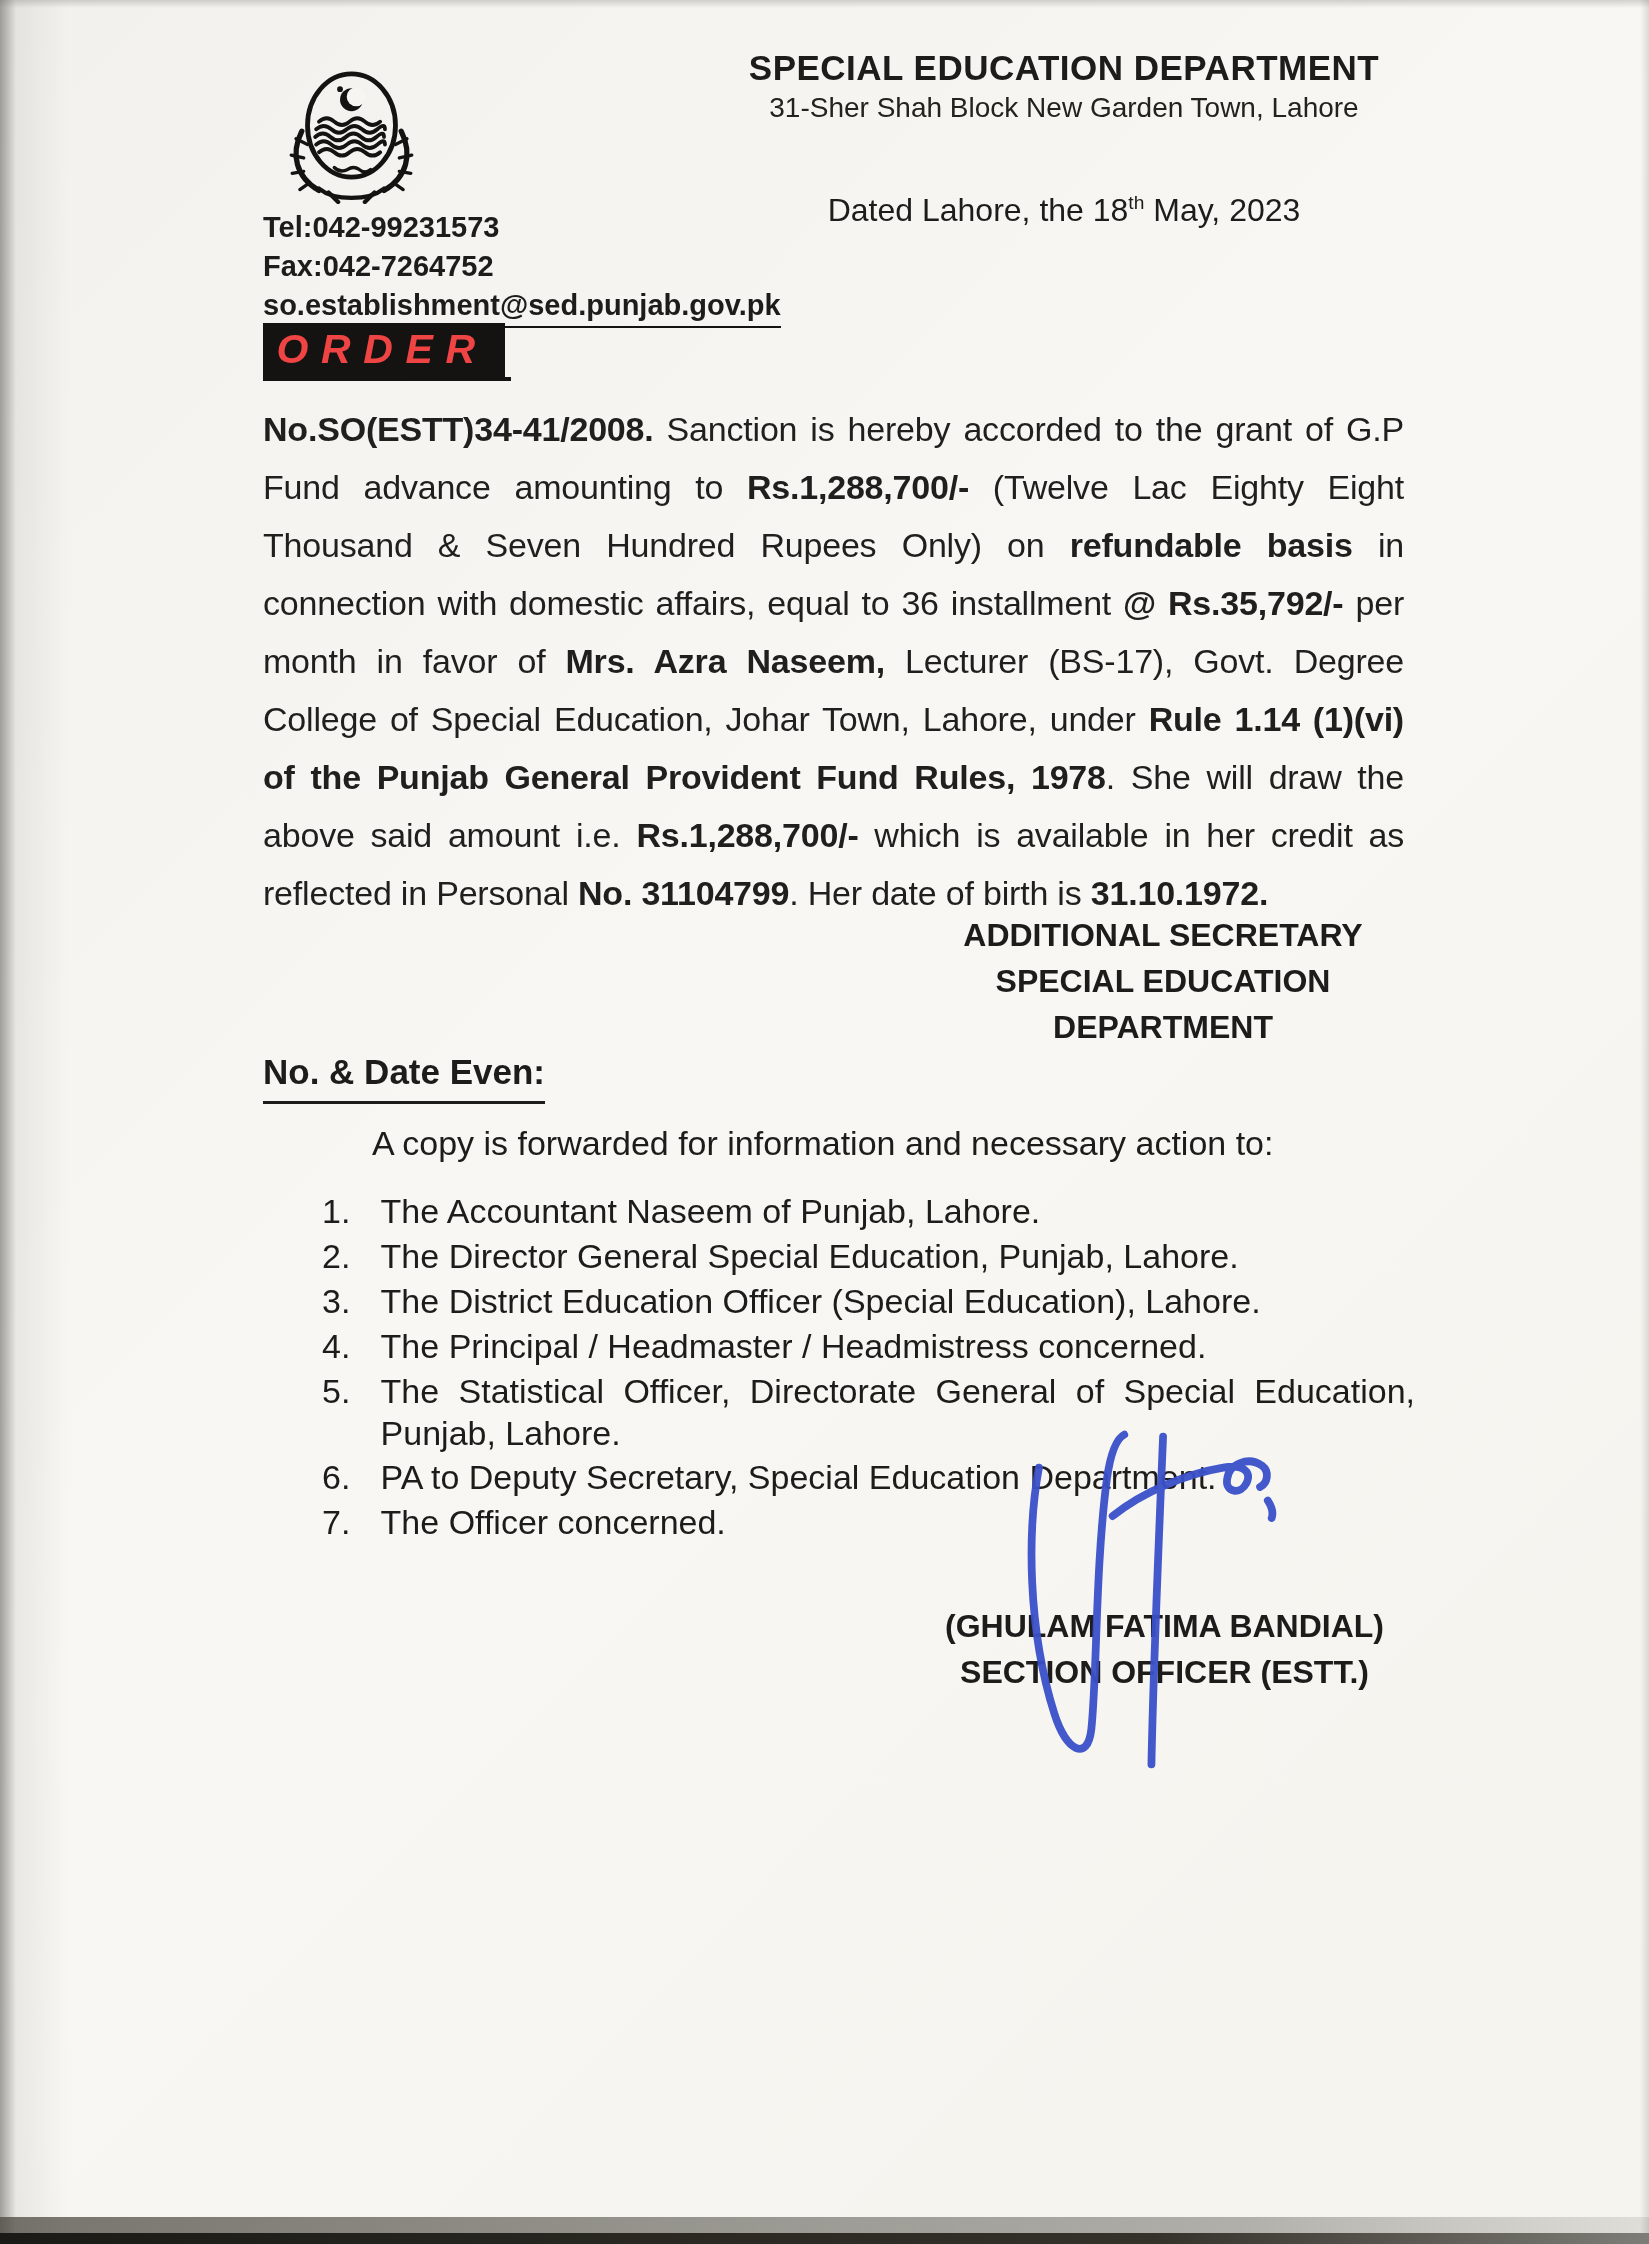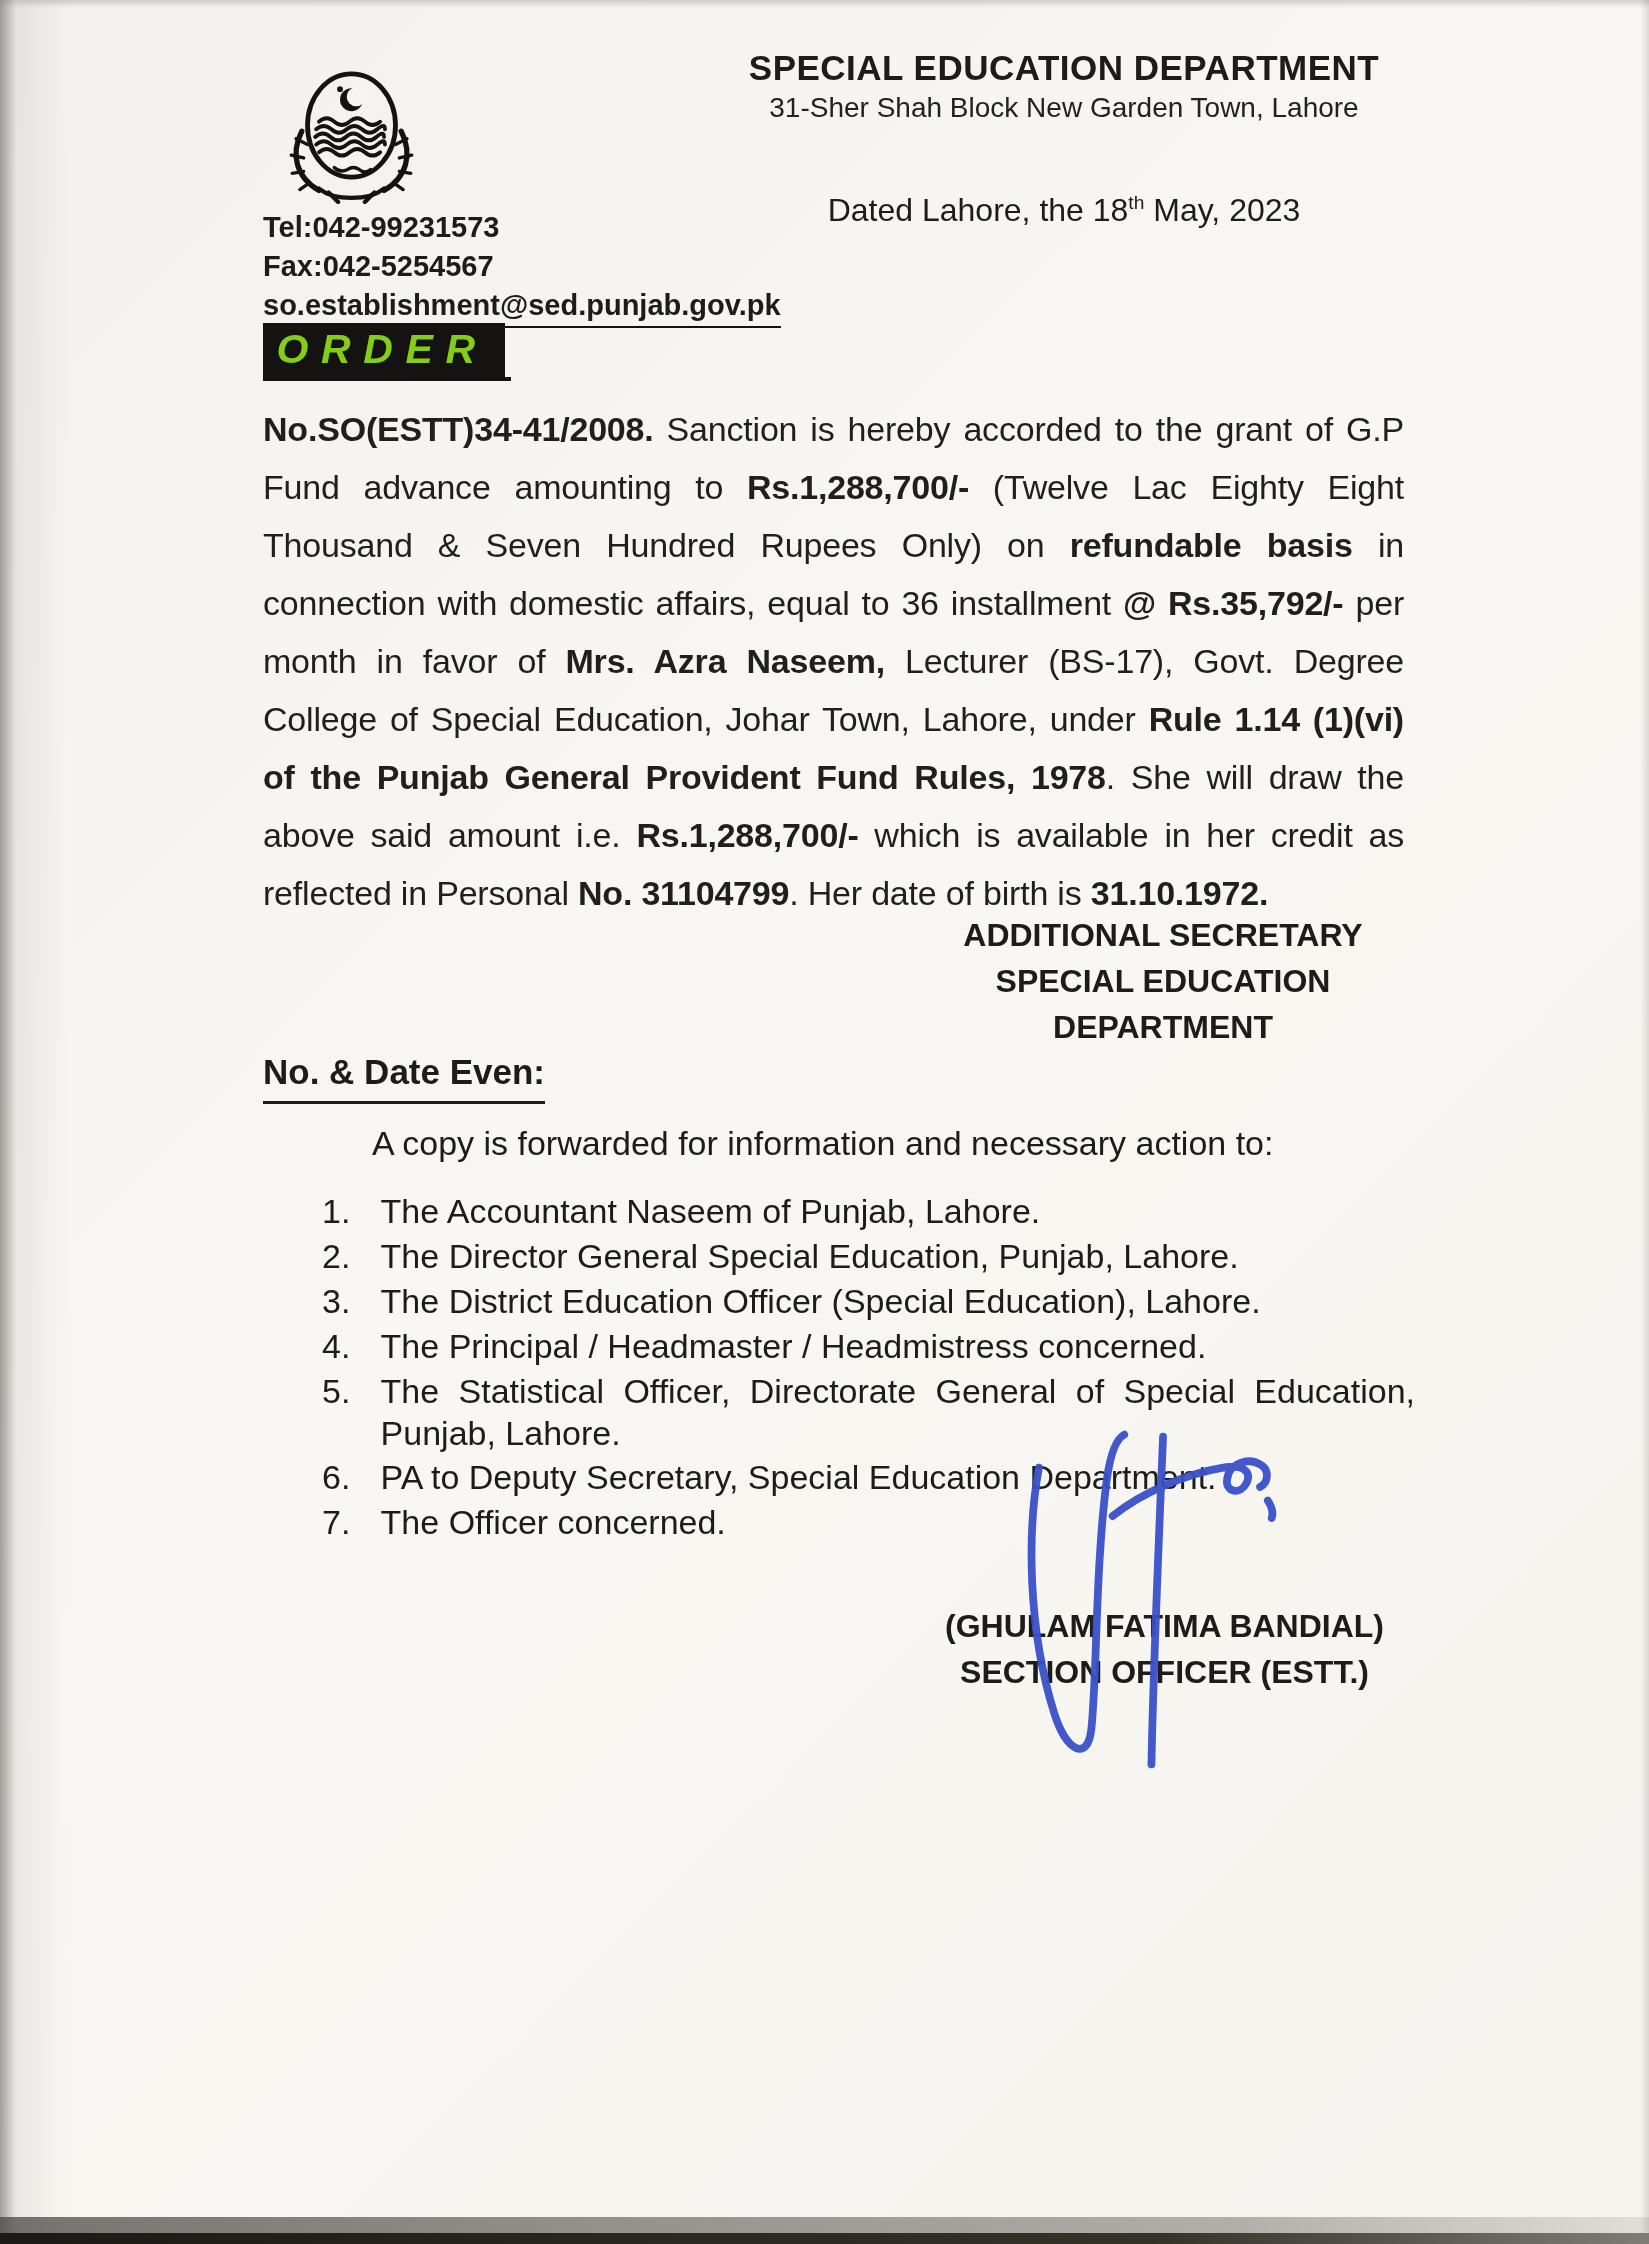--- a/index.html
+++ b/index.html
@@ -32,21 +32,21 @@
   .hdr .t{font-size:35px;font-weight:bold;line-height:42px;letter-spacing:0.5px;}
   .hdr .addr{font-size:28px;line-height:37px;margin-top:0;color:#23221f;}
   .dated{position:absolute;left:736px;top:192px;width:656px;text-align:center;font-size:32px;}
   .dated sup{font-size:60%;margin-top:20px;}
   .contact{position:absolute;left:263px;top:208px;font-size:29px;font-weight:bold;line-height:39px;}
   .contact .email{display:inline-block;border-bottom:2.9px solid #141312;padding-bottom:1px;}
 
   
   .order-wrap{position:absolute;left:263px;top:326px;display:inline-block;
     border-bottom:4.9px solid #141312;padding:0 5.8px 3.9px 0;}
-  .order-box{background:#141312;color:#84cc16;font-size:41px;font-weight:bold;
+  .order-box{background:#141312;color:#ef4444;font-size:41px;font-weight:bold;
     font-style:italic;letter-spacing:12.6px;padding:2.9px 17.5px 6.8px 13.6px;}
 
   
   .body-par{position:absolute;left:263px;top:400px;width:1141px;
     font-size:34px;line-height:58px;text-align:justify;letter-spacing:-0.2px;color:#201f1d;}
   .b{font-weight:bold;}
   sup{font-size:60%;}
 
   .sign-top{position:absolute;left:927px;top:912px;width:472px;text-align:center;
     font-size:32px;font-weight:bold;line-height:46px;}
@@ -112,21 +112,21 @@
   </svg>
 
   <div class="hdr">
     <div class="t">SPECIAL EDUCATION DEPARTMENT</div>
     <div class="addr">31-Sher Shah Block New Garden Town, Lahore</div>
   </div>
   <div class="dated"><span>Dated Lahore, the 18</span><sup>th</sup><span> May, 2023</span></div>
 
   <div class="contact">
     <div>Tel:042-99231573</div>
-    <div>Fax:042-5254567</div>
+    <div>Fax:042-7264752</div>
     <div><span class="email">so.establishment@sed.punjab.gov.pk</span></div>
   </div>
 
   <div class="order-wrap">
     <span class="order-box">ORDER</span>
   </div>
 
   <div class="body-par"><span class="b">No.SO(ESTT)34-41/2008.</span><span> Sanction is hereby accorded to the grant of G.P Fund advance amounting to </span><span class="b">Rs.1,288,700/-</span><span> (Twelve Lac Eighty Eight Thousand &amp; Seven Hundred Rupees Only) on </span><span class="b">refundable basis</span><span> in connection with domestic affairs, equal to 36 installment </span><span class="b">@ Rs.35,792/-</span><span> per month in favor of </span><span class="b">Mrs. Azra Naseem,</span><span> Lecturer (BS-17), Govt. Degree College of Special Education, Johar Town, Lahore, under </span><span class="b">Rule 1.14 (1)(vi) of the Punjab General Provident Fund Rules, 1978</span><span>. She will draw the above said amount i.e. </span><span class="b">Rs.1,288,700/-</span><span> which is available in her credit as reflected in Personal </span><span class="b">No. 31104799</span><span>. Her date of birth is </span><span class="b">31.10.1972.</span></div>
 
   <div class="sign-top">

